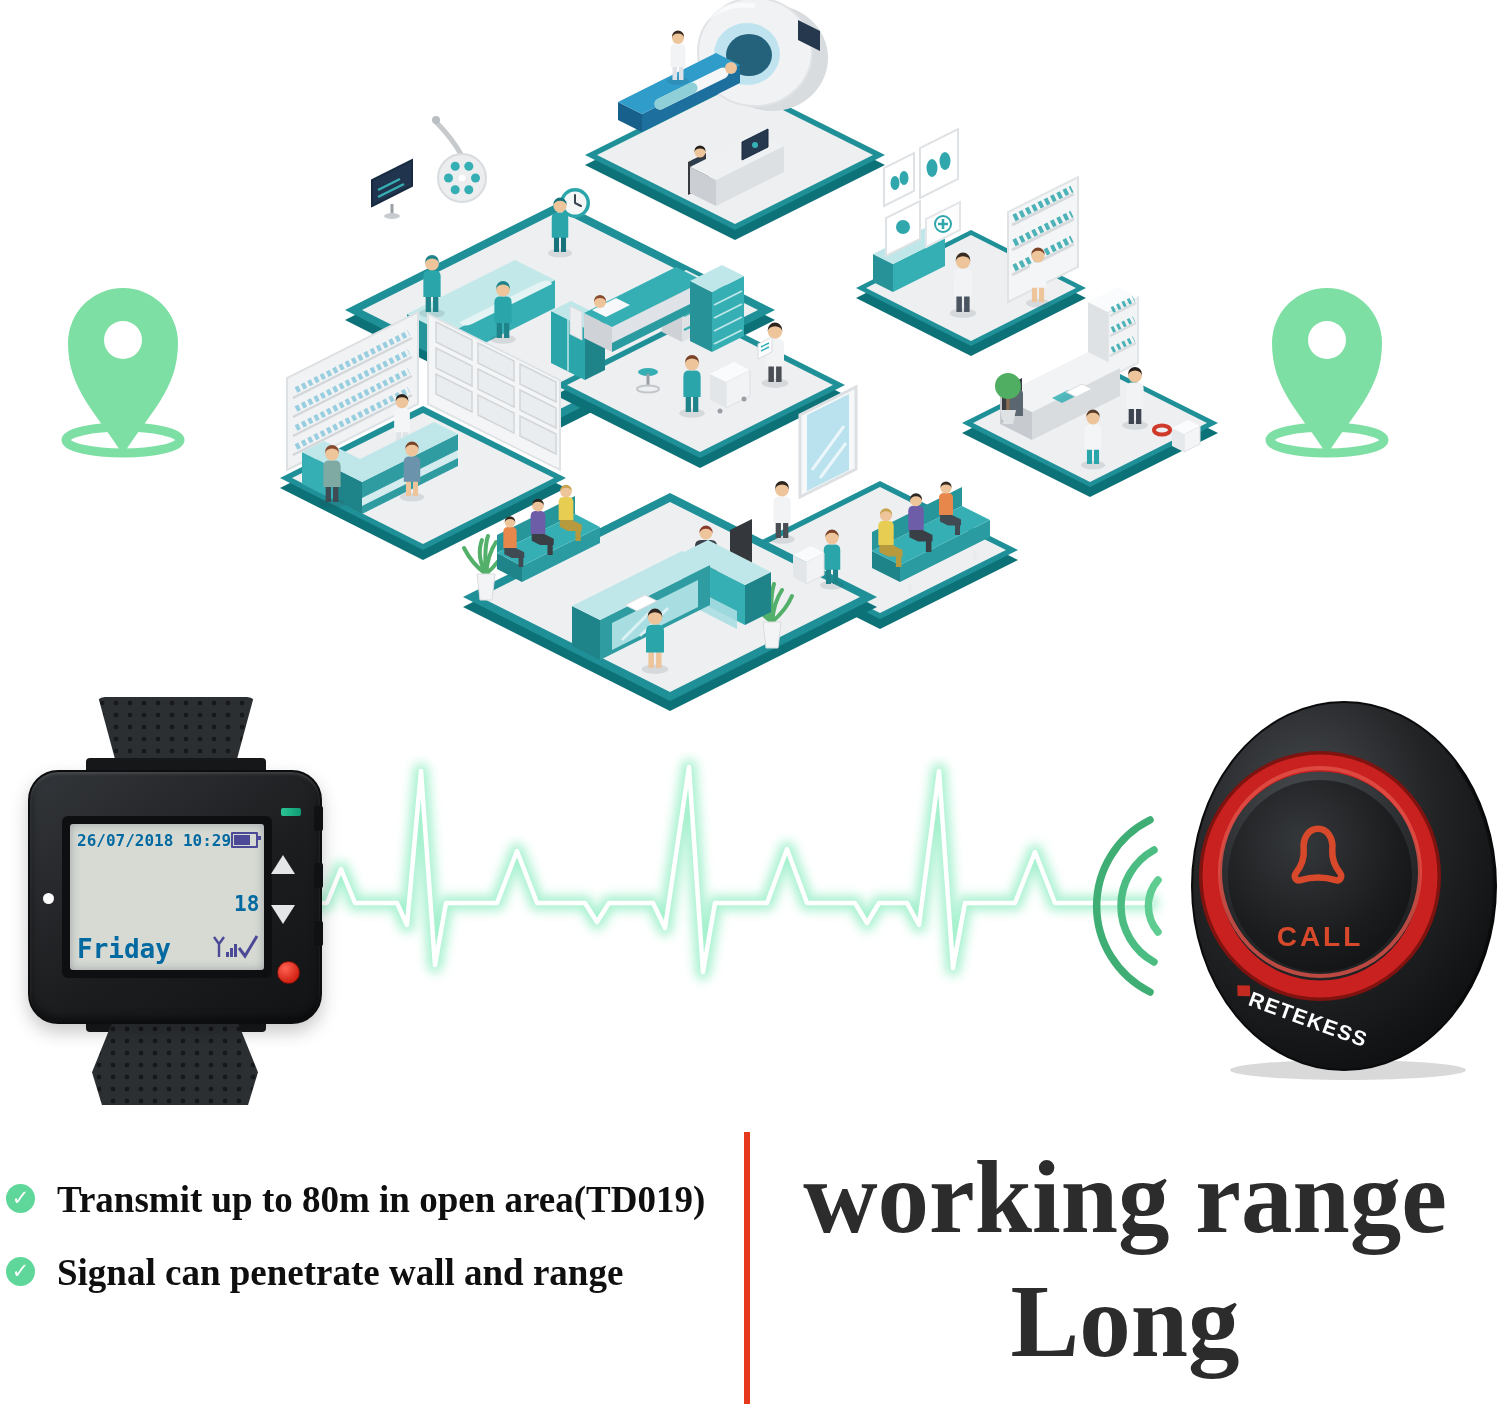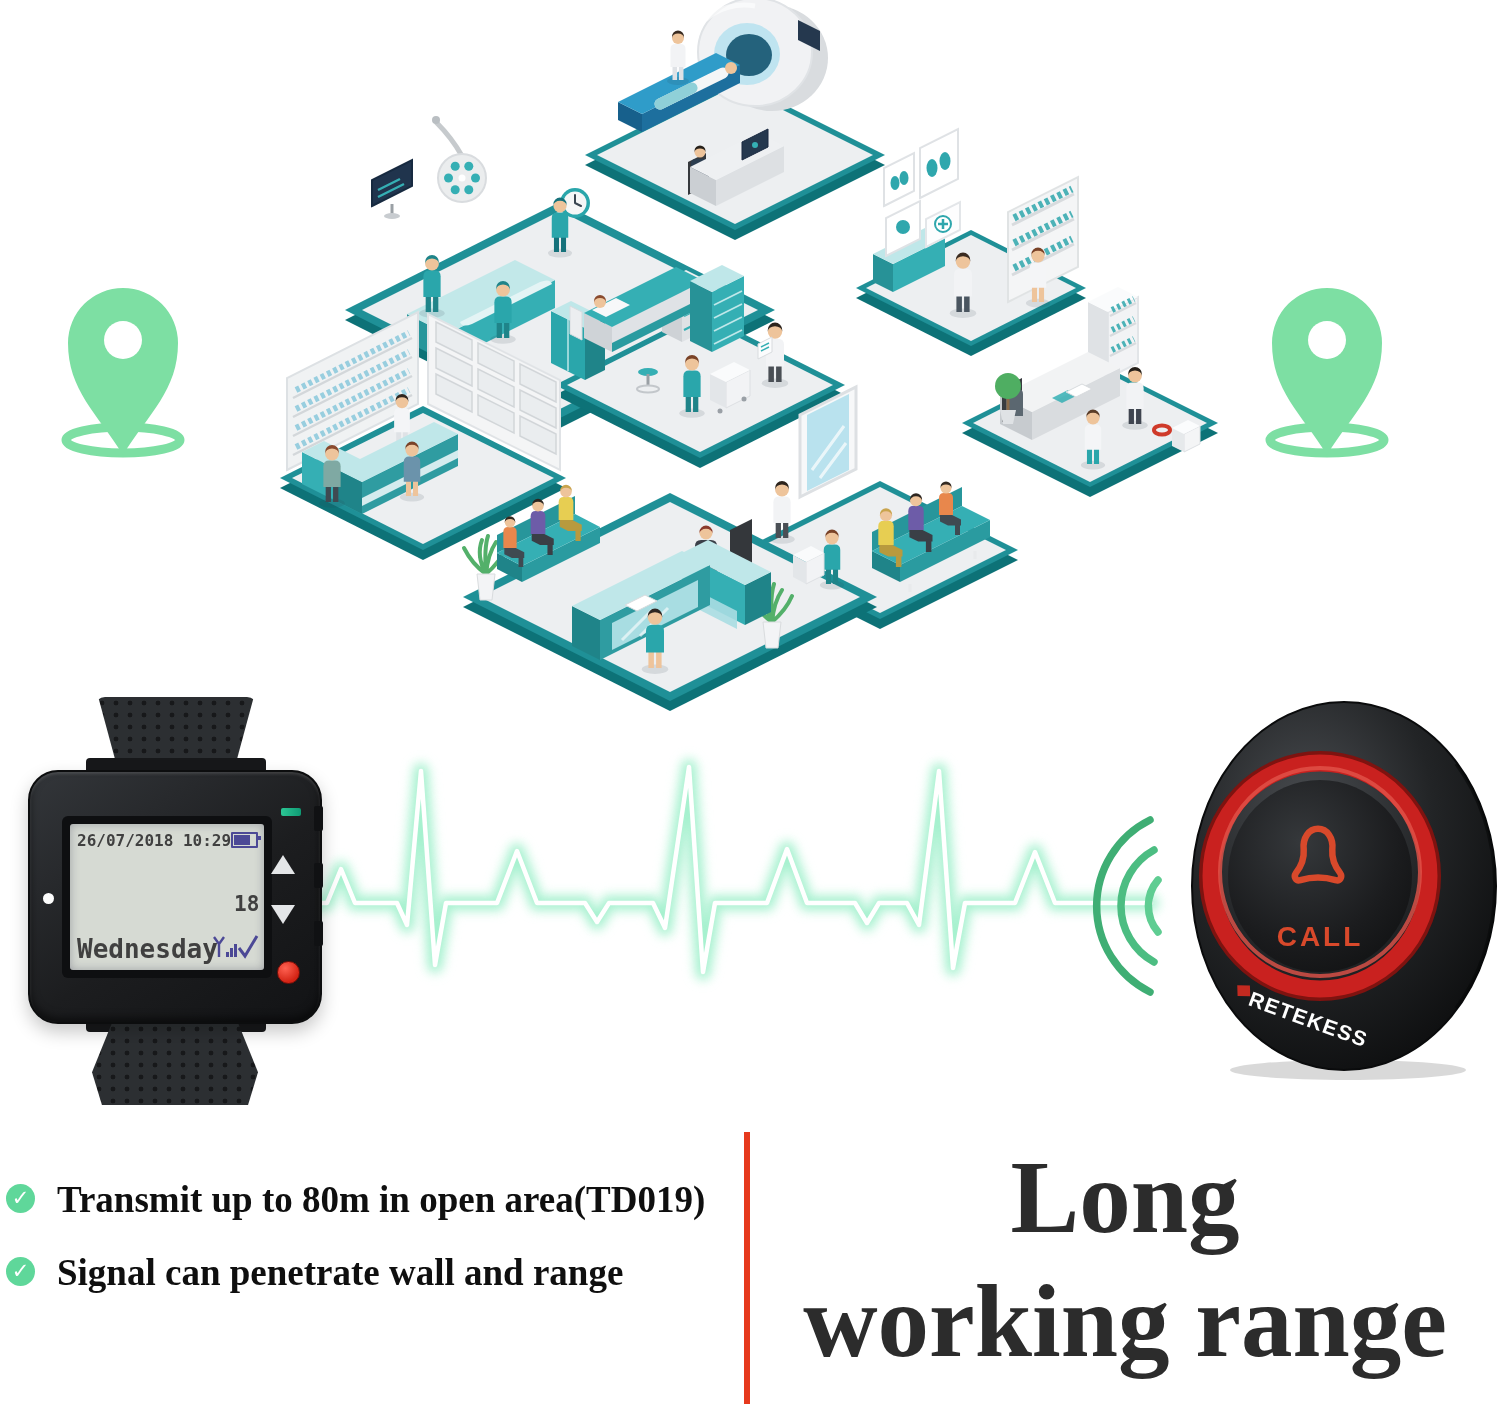--- a/index.html
+++ b/index.html
@@ -16,21 +16,21 @@
     clip-path:polygon(2% 0,98% 0,86% 100%,14% 100%);border-radius:10px;}
   .strap-bottom{left:92px;top:1023px;width:166px;height:82px;
     clip-path:polygon(12% 0,88% 0,100% 60%,94% 100%,6% 100%,0 60%);border-radius:8px;}
   .lug{left:86px;width:180px;height:16px;background:#17181a;border-radius:4px;}
   .watch-body{left:28px;top:770px;width:290px;height:250px;border-radius:30px;
     background:linear-gradient(145deg,#33363a,#1c1d1f 55%,#121315);
     border:2px solid #0c0d0e;
     box-shadow:inset 0 2px 3px rgba(255,255,255,.14), inset 0 -4px 8px rgba(0,0,0,.55), 0 8px 18px rgba(0,0,0,.22);}
   .screen-bezel{left:62px;top:816px;width:210px;height:162px;background:#0e0f11;border-radius:6px;}
   .lcd{left:70px;top:824px;width:194px;height:146px;background:#d6dad3;border-radius:3px;
-    box-shadow:inset 0 0 10px rgba(30,30,60,.30);color:#404040;
+    box-shadow:inset 0 0 10px rgba(30,30,60,.30);color:#0369a1;
     font-family:"DejaVu Sans Mono", monospace;font-weight:bold;}
   .lcd-date{position:absolute;left:7px;top:7px;font-size:16px;letter-spacing:0;white-space:nowrap;}
   .lcd-batt{position:absolute;right:6px;top:8px;width:23px;height:12px;border:2px solid #4c4996;border-radius:1px;}
   .lcd-batt::before{content:"";position:absolute;left:1px;top:1px;bottom:1px;width:70%;background:#4c4996;}
   .lcd-batt::after{content:"";position:absolute;right:-5px;top:2px;width:3px;height:4px;background:#4c4996;}
   .lcd-time{position:absolute;left:2px;top:24px;font-size:56px;letter-spacing:-4px;}
   .lcd-sec{position:absolute;left:164px;top:68px;font-size:21px;}
   .lcd-day{position:absolute;left:7px;bottom:6px;font-size:26px;}
   .lcd-signal{position:absolute;right:5px;bottom:9px;}
   .led{left:281px;top:808px;width:20px;height:8px;border-radius:2px;
@@ -388,21 +388,21 @@
   <div class="abs strap strap-top"></div>
   <div class="abs lug" style="top:758px"></div>
   <div class="abs lug" style="top:1016px"></div>
   <div class="abs strap strap-bottom"></div>
   <div class="abs watch-body"></div>
   <div class="abs screen-bezel"></div>
   <div class="abs lcd">
     <div class="lcd-date">26/07/2018 10:29</div>
     <div class="lcd-batt"></div>
     <div class="lcd-sec">18</div>
-    <div class="lcd-day">Wednesday</div>
+    <div class="lcd-day">Friday</div>
     <svg class="lcd-signal" width="48" height="30" viewBox="0 0 48 30">
       <g stroke="#4c4996" stroke-width="2.4" fill="none">
         <path d="M3,6 L8,13 M13,6 L8,13 M8,13 V26"></path>
         <path d="M28,17 L34,25 L46,5" stroke-width="3"></path>
       </g>
       <g fill="#4c4996">
         <rect x="15" y="21" width="3" height="5"></rect>
           <rect x="19" y="17" width="3" height="9"></rect>
         <rect x="23" y="13" width="3" height="13"></rect>
       </g>
@@ -455,15 +455,15 @@
   </div>
   <div class="feature-row">
     <span class="check-bullet">✓</span>
     <span class="feature-text">Signal can penetrate wall and range</span>
   </div>
 </div>
 
 <div class="abs divider"></div>
 
 <div class="abs headline">
+  <div>working range</div>
   <div>Long</div>
-  <div>working range</div>
 </div>
 
 </body></html>

